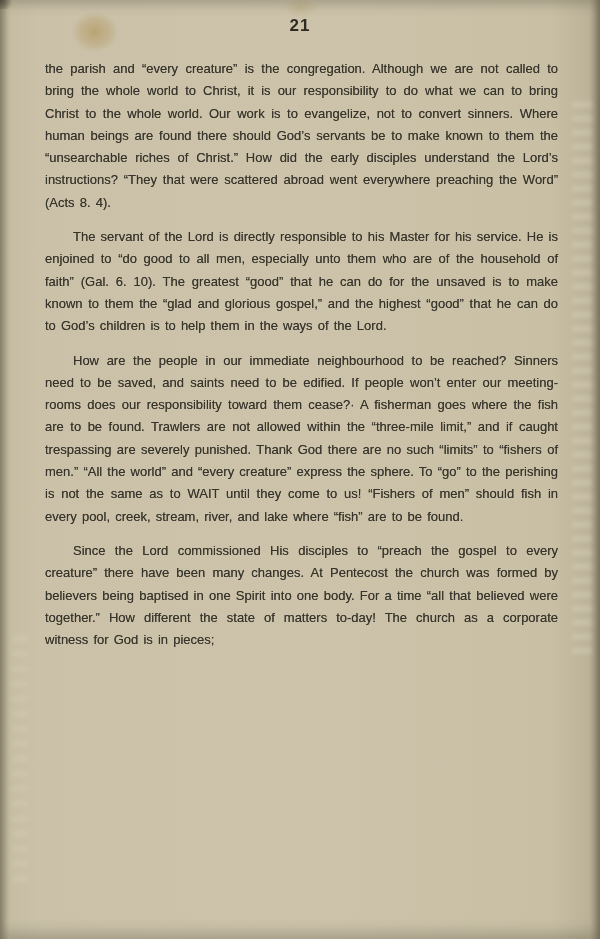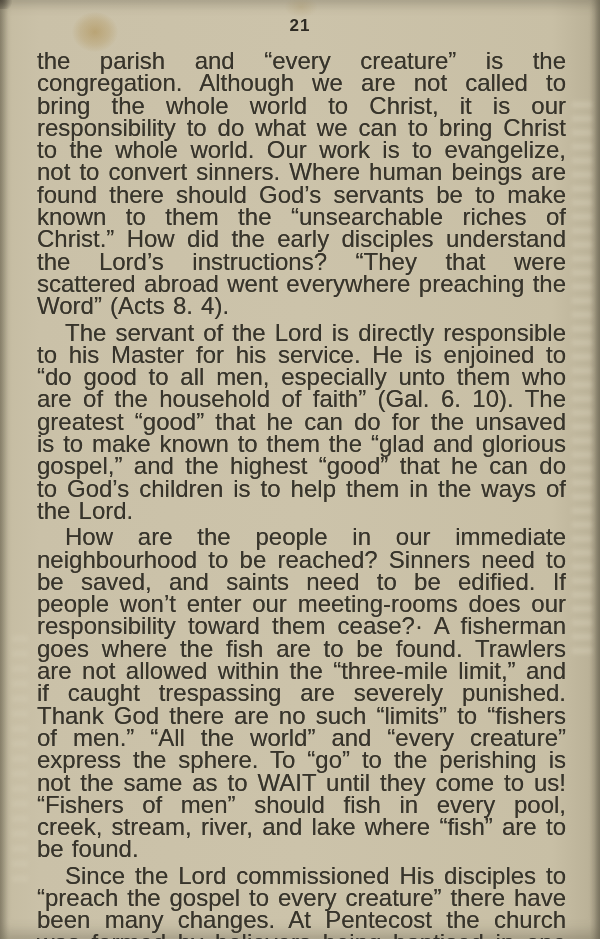--- a/index.html
+++ b/index.html
@@ -31,22 +31,22 @@
     letter-spacing: 1px;
     color: #2f2c24;
   }
   .text-block {
     position: absolute;
     top: 46px;
     left: 33px;
     width: 537px;
   }
   .text-block p {
-    margin: 4px;
-    font-size: 24px;
+    margin: 12px;
+    font-size: 13px;
     line-height: 22.3px;
     text-align: justify;
     word-spacing: 1.5px;
     color: #37342b;
     text-shadow: 0 0 0.6px rgba(45,42,34,0.65);
   }
   .text-block p.indent {
     text-indent: 28px;
   }
   .section-heading {

